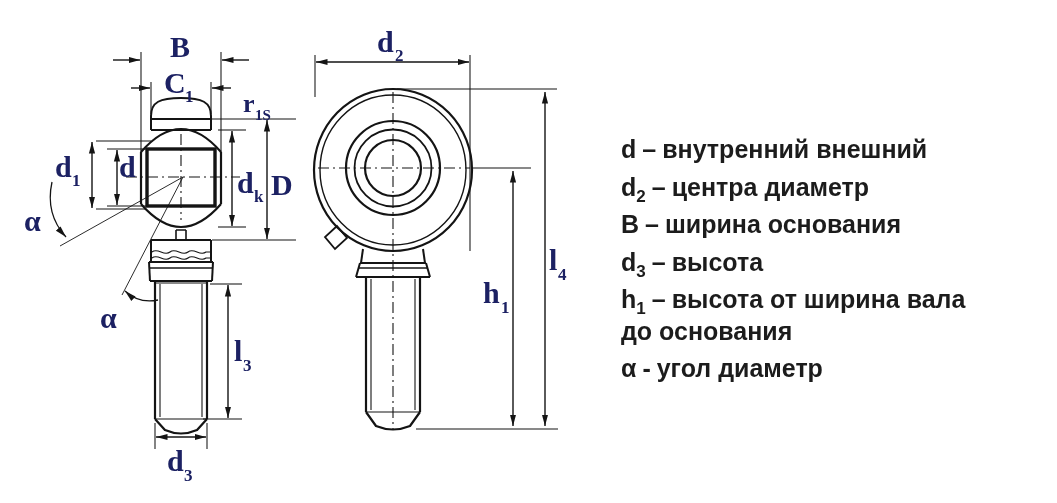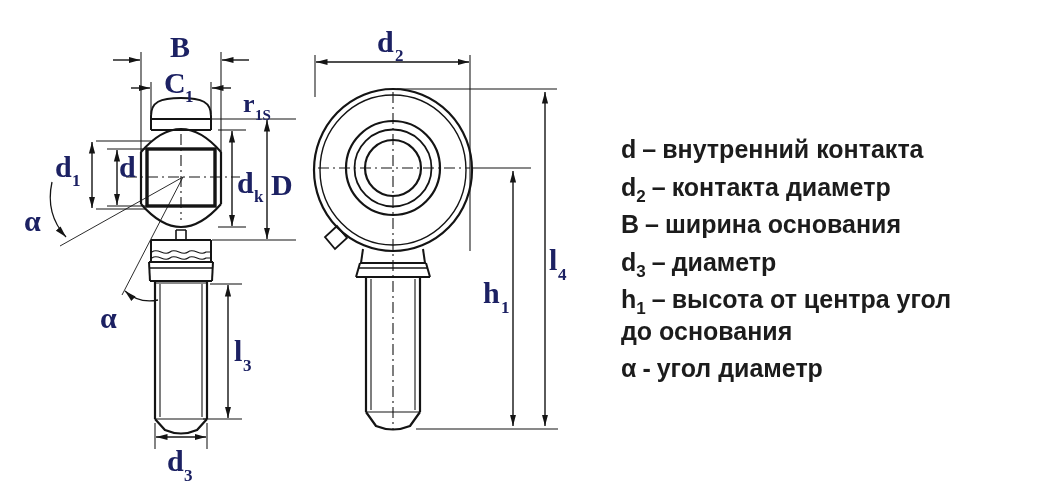--- a/index.html
+++ b/index.html
@@ -174,22 +174,22 @@
 
     <g stroke="none">
       <text><tspan class="lbl" x="377" y="52">d</tspan><tspan class="sub" x="395" y="61">2</tspan></text>
       <text><tspan class="lbl" x="483" y="303">h</tspan><tspan class="sub" x="501" y="313">1</tspan></text>
       <text><tspan class="lbl" x="549" y="270">l</tspan><tspan class="sub" x="558" y="280">4</tspan></text>
     </g>
   </g>
 </svg>
 
 <div class="legend">
-  <p class="legend-row"><span>d</span><sub></sub><span class="legend-dash">–</span><span class="legend-desc">внутренний контакта</span></p>
-  <p class="legend-row"><span>d</span><sub>2</sub><span class="legend-dash">–</span><span class="legend-desc">контакта диаметр</span></p>
+  <p class="legend-row"><span>d</span><sub></sub><span class="legend-dash">–</span><span class="legend-desc">внутренний внешний</span></p>
+  <p class="legend-row"><span>d</span><sub>2</sub><span class="legend-dash">–</span><span class="legend-desc">центра диаметр</span></p>
   <p class="legend-row"><span>B</span><sub></sub><span class="legend-dash">–</span><span class="legend-desc">ширина основания</span></p>
-  <p class="legend-row"><span>d</span><sub>3</sub><span class="legend-dash">–</span><span class="legend-desc">диаметр</span></p>
-  <p class="legend-row"><span>h</span><sub>1</sub><span class="legend-dash">–</span><span class="legend-desc">высота от центра угол
+  <p class="legend-row"><span>d</span><sub>3</sub><span class="legend-dash">–</span><span class="legend-desc">высота</span></p>
+  <p class="legend-row"><span>h</span><sub>1</sub><span class="legend-dash">–</span><span class="legend-desc">высота от ширина вала
 до основания</span></p>
   <p class="legend-row"><span>α</span><sub></sub><span class="legend-dash">-</span><span class="legend-desc">угол диаметр</span></p>
 </div>
 
 </div>
 
 </body></html>

